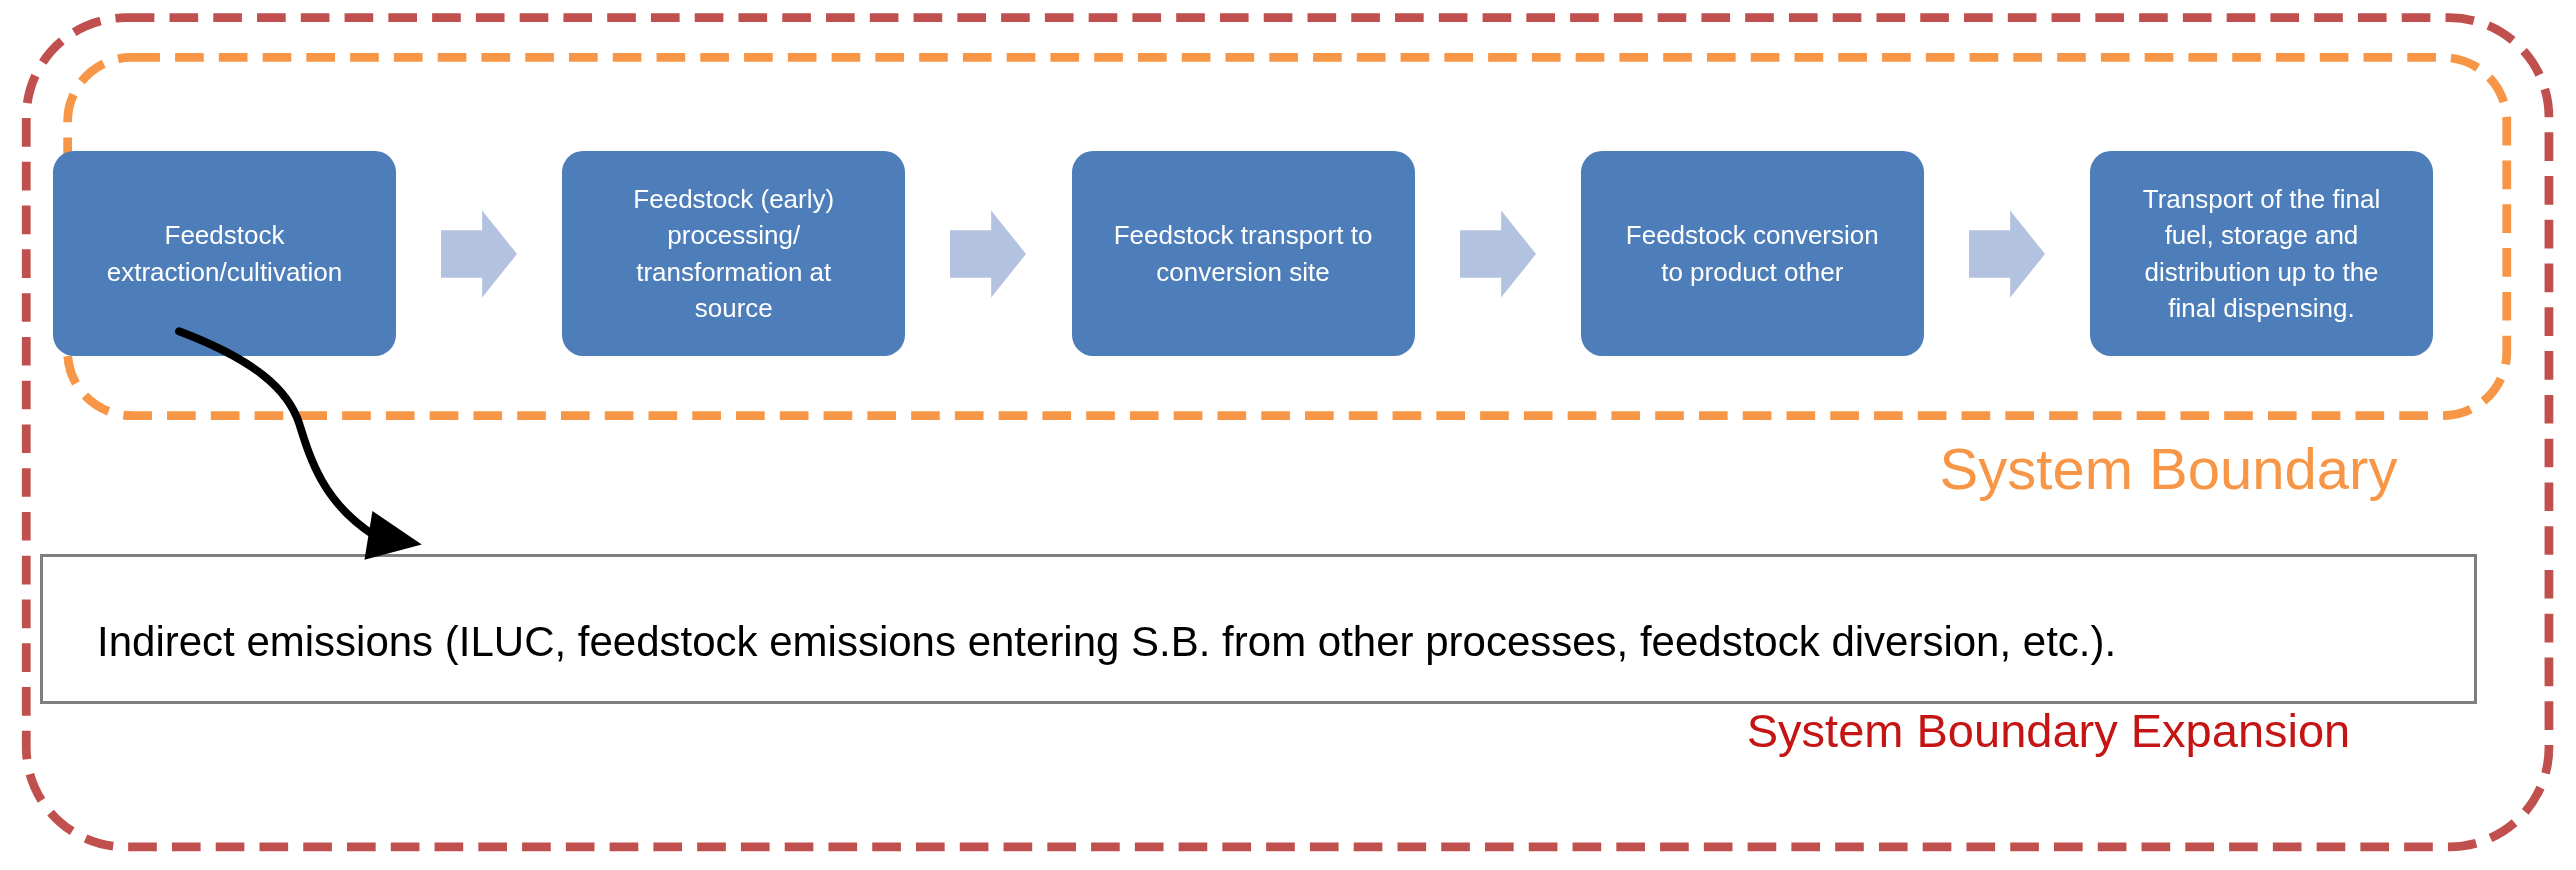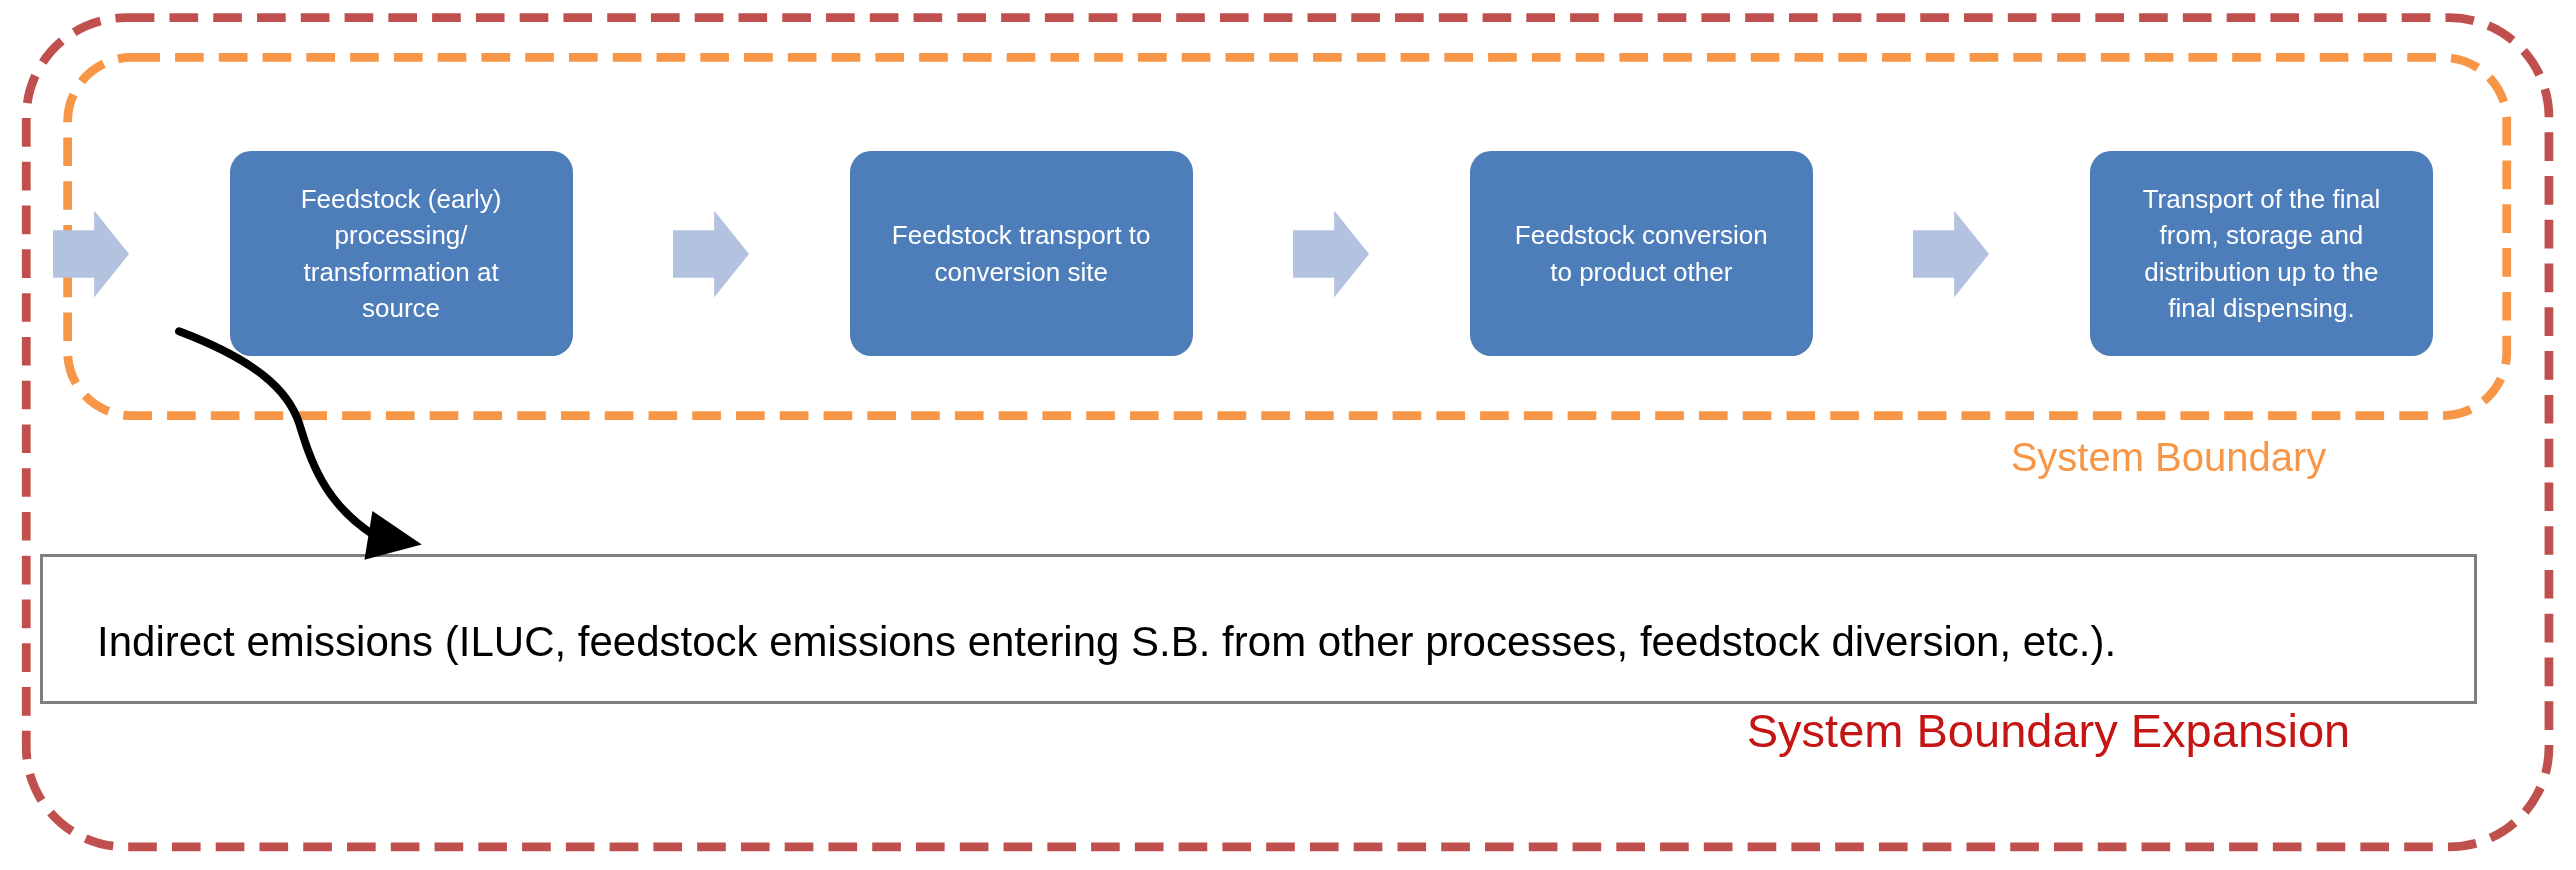--- a/index.html
+++ b/index.html
@@ -47,21 +47,21 @@
   }
   .step span { white-space: pre-line; }
   svg.flow-arrow { width: 76px; height: 88px; flex: 0 0 auto; }
   svg.flow-arrow polygon { fill: var(--flow-arrow-blue); }
 
   .sb-label {
     position: absolute;
     left: 1902px; top: 435px;
     width: 533px;
     text-align: center;
-    font-size: 40px;
+    font-size: 58px;
     color: var(--boundary-orange);
     z-index: 1;
   }
   .indirect-box {
     position: absolute;
     left: 40px; top: 554px;
     width: 2437px; height: 150px;
     box-sizing: border-box;
     border: 3.2px solid var(--indirect-border-gray);
     background: #ffffff;
@@ -100,20 +100,24 @@
 <body>
 
 <div class="canvas">
 
   <svg class="boundaries" viewBox="0 0 3237 1094" aria-hidden="true">
     <rect class="outer" x="33" y="22" width="3170" height="1042" rx="125"></rect>
     <rect class="inner" x="85" y="72" width="3065" height="450" rx="80"></rect>
   </svg>
 
   <div class="steps-row">
+    <div class="step">
+      <span>Feedstock
+extraction/cultivation</span>
+    </div>
     <svg class="flow-arrow" viewBox="0 0 96 110">
       <polygon points="0,25 52,25 52,0 96,55 52,110 52,85 0,85"></polygon>
     </svg>
     <div class="step">
       <span>Feedstock (early)
 processing/
 transformation at
 source</span>
     </div>
     <svg class="flow-arrow" viewBox="0 0 96 110">
@@ -128,21 +132,21 @@
     </svg>
     <div class="step">
       <span>Feedstock conversion
 to product other</span>
     </div>
     <svg class="flow-arrow" viewBox="0 0 96 110">
       <polygon points="0,25 52,25 52,0 96,55 52,110 52,85 0,85"></polygon>
     </svg>
     <div class="step">
       <span>Transport of the final
-from, storage and
+fuel, storage and
 distribution up to the
 final dispensing.</span>
     </div>
   </div>
 
   <div class="sb-label">System Boundary</div>
 
   <div class="indirect-box">
     <span>Indirect emissions (ILUC, feedstock emissions entering S.B. from other processes, feedstock diversion, etc.).</span>
   </div>

